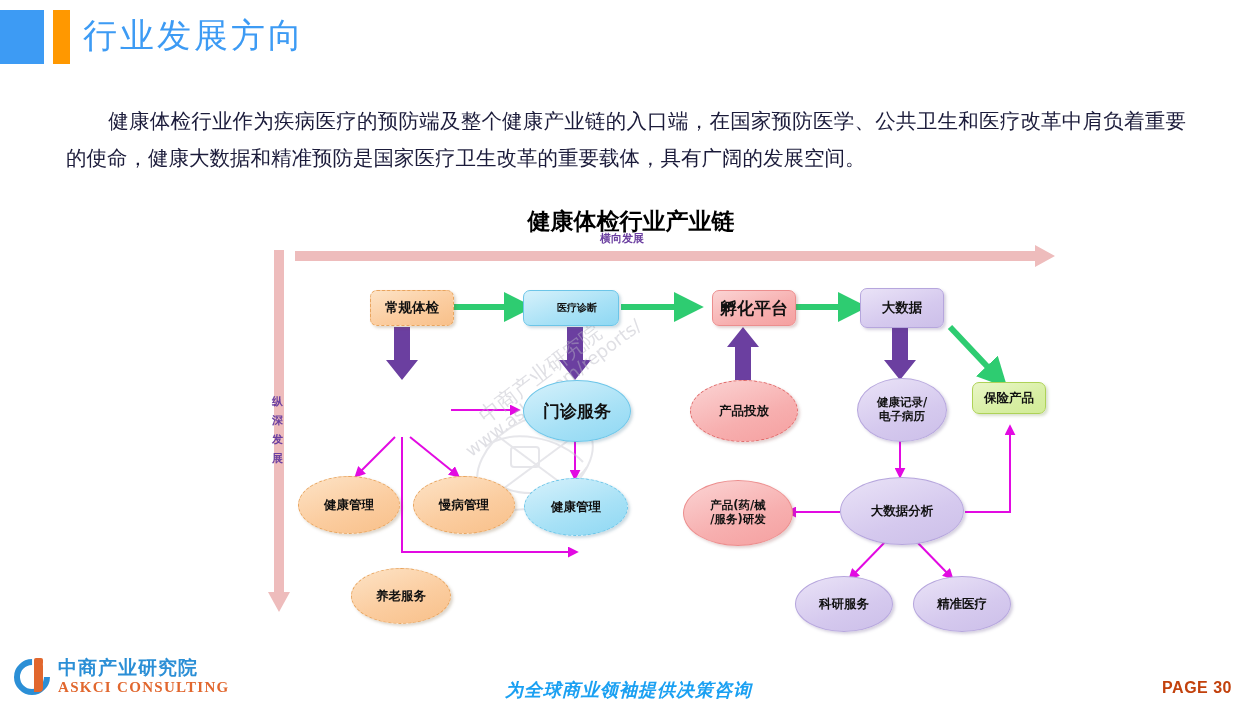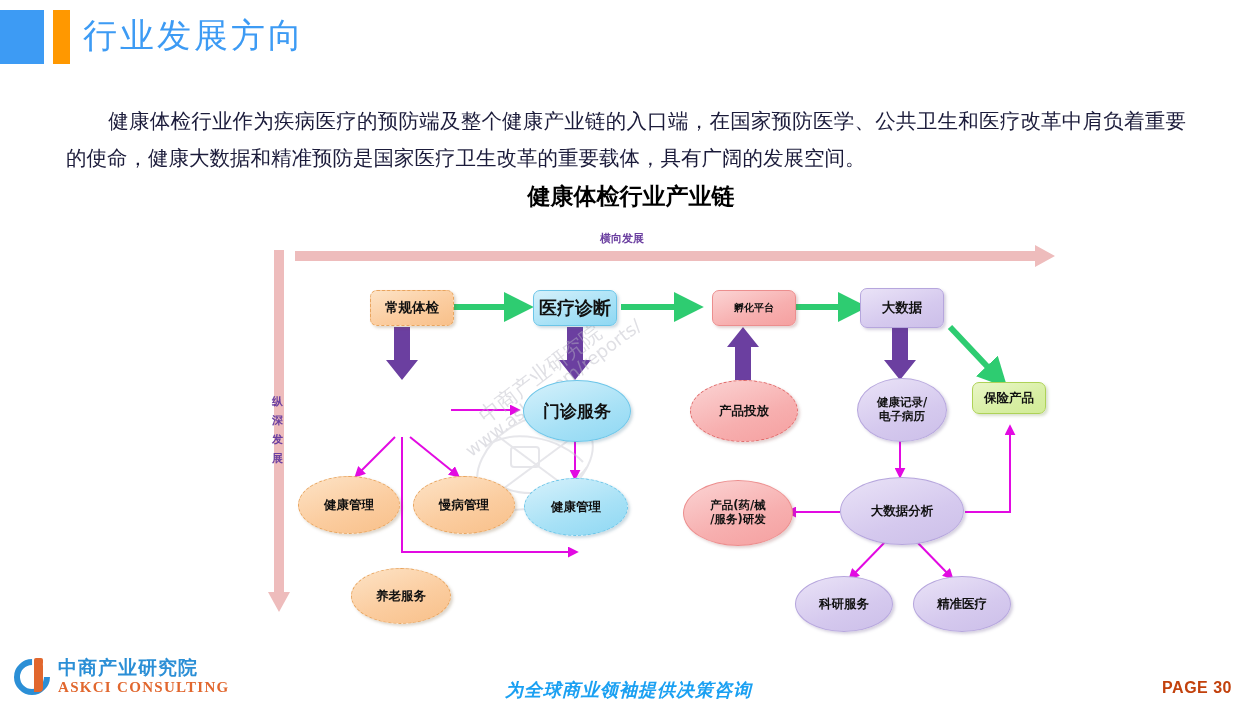--- a/index.html
+++ b/index.html
@@ -21,21 +21,21 @@
   
   .para{
     position:absolute;left:66px;top:103px;width:1120px;
     font-size:20.5px;line-height:37px;color:#1b1b3a;text-align:justify;
     font-family:"DejaVu Sans",sans-serif;
   }
   .para .indent{display:inline-block;width:42px;}
 
   
   .chart-title{
-    position:absolute;left:0;top:181px;width:1250px;text-align:center;
+    position:absolute;left:0;top:206px;width:1250px;text-align:center;
     font-size:23px;font-weight:bold;color:#000;
     font-family:"DejaVu Sans",sans-serif;
     padding-left:12px;box-sizing:border-box;
   }
 
   
   #diagram{position:absolute;left:265px;top:232px;width:800px;height:398px;}
   #diagram svg{position:absolute;left:0;top:0;}
 
   
@@ -191,22 +191,22 @@
           <line x1="44" y1="150" x2="118" y2="205"></line>
           <line x1="118" y1="150" x2="44" y2="205"></line>
           <rect x="56" y="160" width="28" height="20" rx="3"></rect>
         </g>
       </svg>
       <div class="wm-txt" style="left:208px;top:175px;transform:rotate(-37deg);">中商产业研究院</div>
       <div class="wm-txt" style="left:196px;top:212px;transform:rotate(-37deg);font-size:18px;">www.askci.com/reports/</div>
     </div>
 
     <div class="node rect fill-orange" style="left:105px;top:58px;width:82px;height:34px;font-size:13.5px;">常规体检</div>
-    <div class="node rect fill-blue" style="left:268px;top:58px;width:82px;height:34px;font-size:18px;">医疗诊断</div>
-    <div class="node rect fill-pink" style="left:447px;top:58px;width:82px;height:34px;font-size:10px;">孵化平台</div>
+    <div class="node rect fill-blue" style="left:258px;top:58px;width:82px;height:34px;font-size:10px;padding-left:12px;">医疗诊断</div>
+    <div class="node rect fill-pink" style="left:447px;top:58px;width:82px;height:34px;font-size:17px;">孵化平台</div>
     <div class="node rect fill-purple" style="left:595px;top:56px;width:82px;height:38px;font-size:13.5px;">大数据</div>
     <div class="node rect fill-green" style="left:707px;top:150px;width:72px;height:30px;font-size:12.5px;">保险产品</div>
 
     <div class="node ell fill-blue" style="left:258px;top:148px;width:106px;height:60px;font-size:17px;">门诊服务</div>
     <div class="node ell fill-pinkd" style="left:425px;top:148px;width:106px;height:60px;font-size:12.5px;">产品投放</div>
     <div class="node ell fill-purple" style="left:592px;top:146px;width:88px;height:62px;font-size:11.5px;white-space:pre-line;">健康记录/
 电子病历</div>
 
     <div class="node ell fill-orange" style="left:33px;top:244px;width:100px;height:56px;font-size:12.5px;">健康管理</div>
     <div class="node ell fill-orange" style="left:148px;top:244px;width:100px;height:56px;font-size:12.5px;">慢病管理</div>

